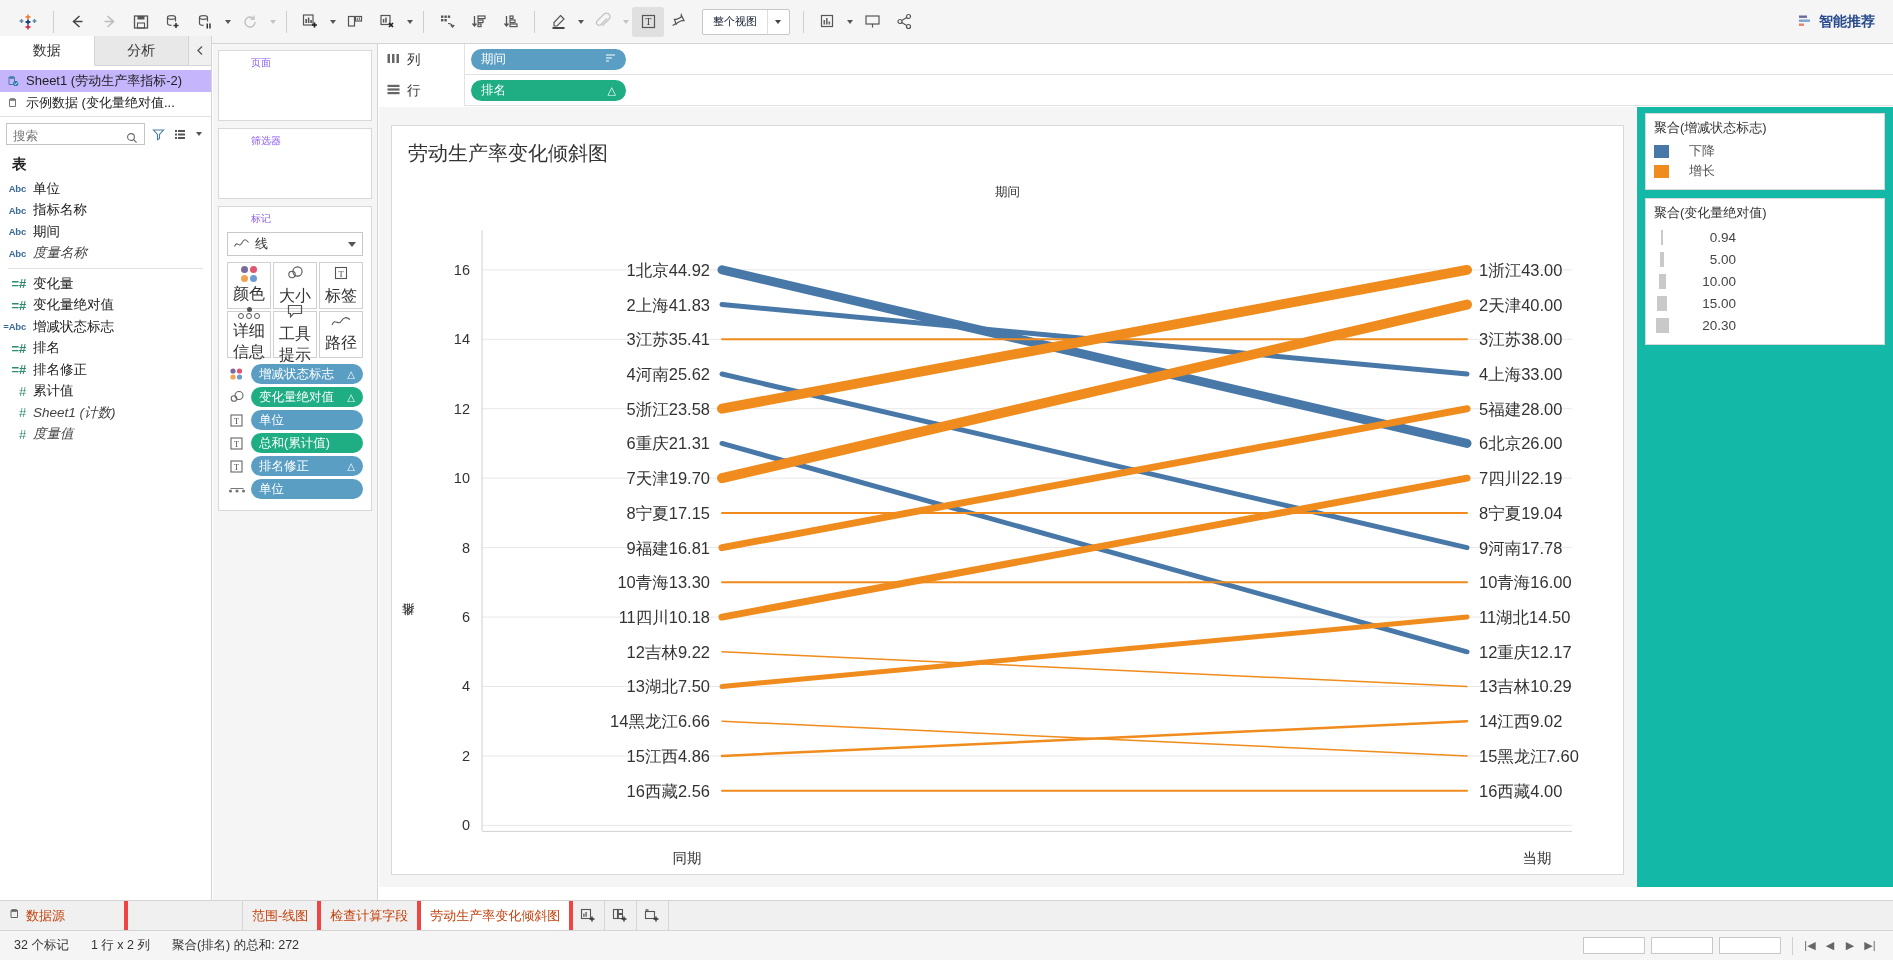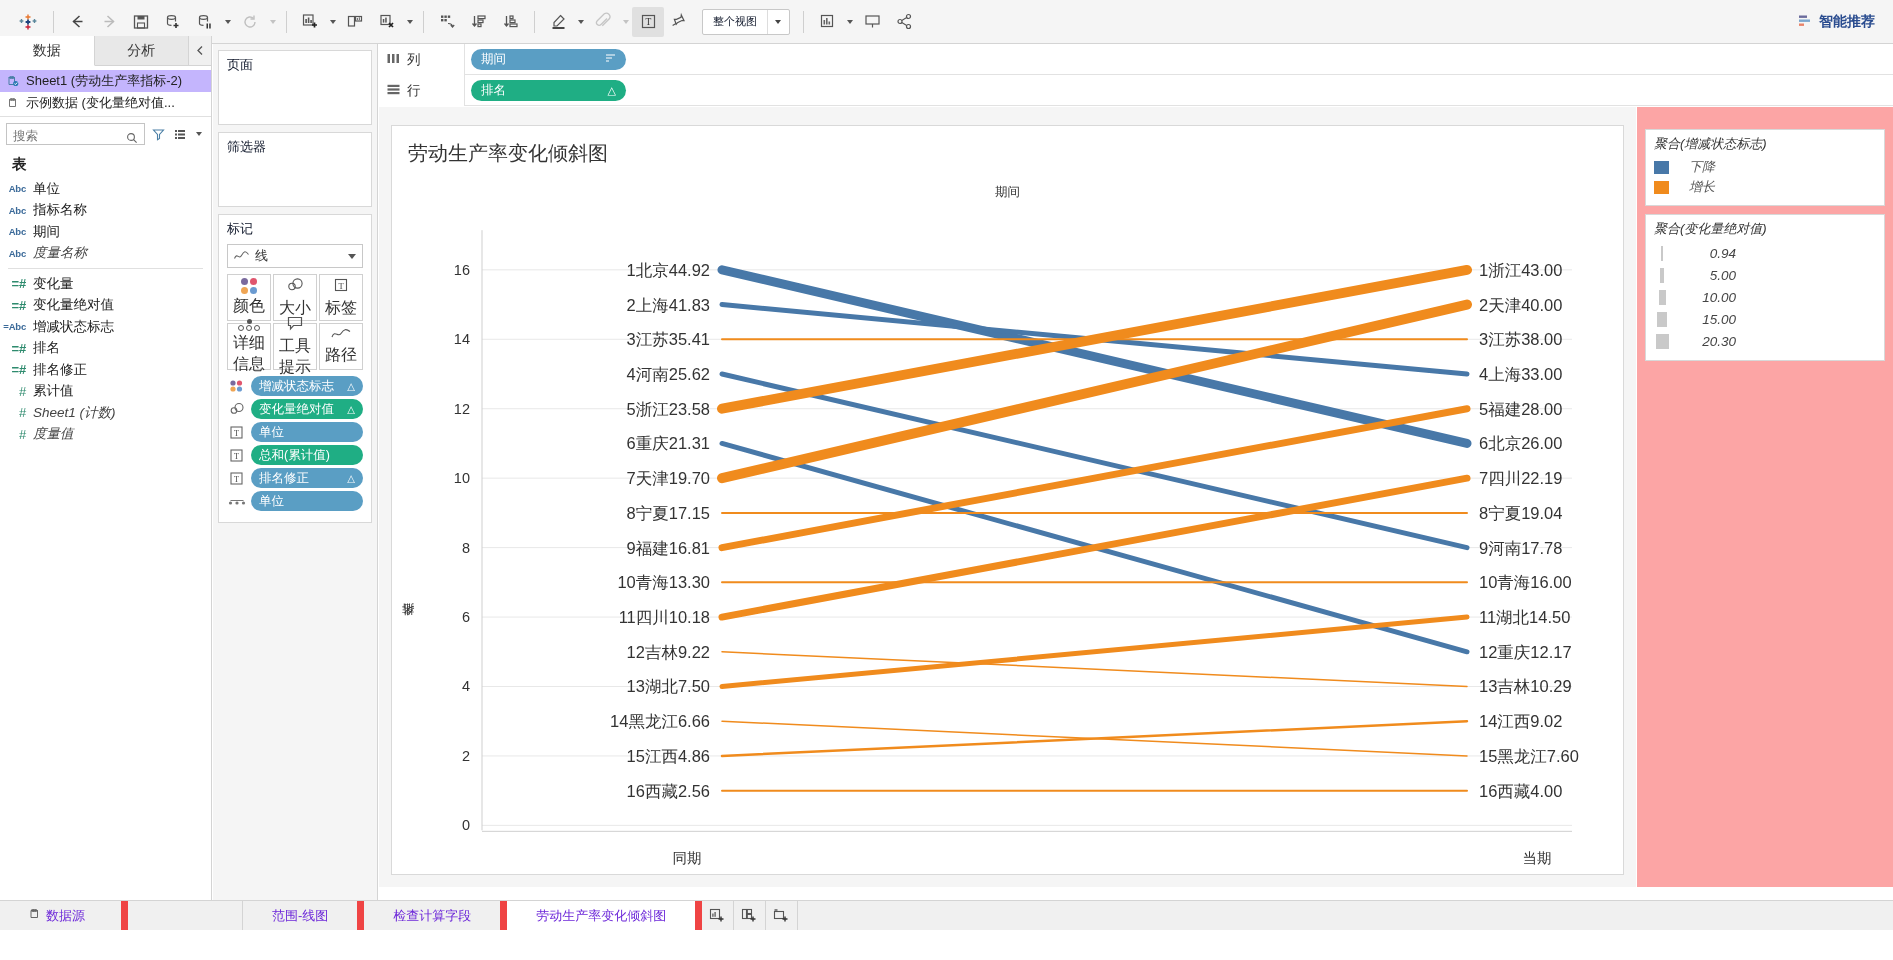--- a/index.html
+++ b/index.html
@@ -74,21 +74,21 @@
   .ft.abc { color:#3b6a99; }
   .ft.calcabc { color:#3b6a99; }
   .ft.num { color:#2e8b6e; font-size:13px; font-weight:normal;}
   .ft.calcnum { color:#2e8b6e; font-size:13px;}
   .fld .fname.italic { font-style: italic; color:#444; }
   .fld-sep { height:1px; background:#e0e0e0; margin:4px 8px 4px 8px;}
 
   
   .cardcol { position:absolute; top:44px; left:213px; width:165px; height:874px; background:#f5f5f5; border-right:1px solid #d4d4d4; padding:6px 5px;}
   .card { background:#fff; border:1px solid #d8d8d8; margin-bottom:7px; }
-  .card-title { font-size:13px; color:#0f172a; padding:5px 8px 4px 8px;}
+  .card-title { font-size:10px; color:#8b5cf6; padding:5px 8px 4px 8px;margin-left:24px;}
   .card-body { min-height: 46px; }
   .marks-sel { margin:2px 8px 6px 8px; height:24px; border:1px solid #c8c8c8; background:#fff; display:flex; align-items:center; justify-content:space-between; padding:0 6px; cursor:pointer;}
   .marks-sel .inner { display:flex; align-items:center; gap:6px; font-size:13px; color:#333;}
   .marks-sel .cv::after { content:""; border-left:4px solid transparent; border-right:4px solid transparent; border-top:5px solid #555; display:block;}
   .mbtn-grid { display:grid; grid-template-columns: 1fr 1fr 1fr; gap:2px; margin: 0 8px 6px 8px;}
   .mbtn { border:1px solid #d0d0d0; background:#fff; height:47px; display:flex; flex-direction:column; align-items:center; justify-content:center; gap:2px; cursor:pointer; font-size:12px; color:#333;}
   .mbtn .mlabel { font-size:16px;text-align:center; }
   .dots4 { display:grid; grid-template-columns: 7px 7px; gap:2px; }
   .dots4 i { width:7px; height:7px; border-radius:50%; display:block;}
   .dots3 { display:flex; flex-direction:column; align-items:center; gap:1px;}
@@ -120,36 +120,36 @@
   .shelf-pill .srt { font-size:11px; }
 
   
   .vizwrap { position:absolute; top:107px; left:379px; width:1257px; height:780px; background:#f5f5f5; padding:18px 12px 12px 12px;}
   .viz { width:100%; height:100%; background:#fff; border:1px solid #d9d9d9; position:relative; }
   .viz-title { position:absolute; left:16px; top:14px; font-size:20px; color:#333; }
   .viz-colhdr { position:absolute; left:0; right:0; top:58px; text-align:center; font-size:12.5px; color:#333;}
   .axis-title { position:absolute; left:8px; top:500px; font-size:12.5px; color:#333; writing-mode: vertical-rl; text-orientation: mixed; transform: rotate(180deg);}
 
   
-  .legends { position:absolute; top:107px; left:1637px; width:256px; height:780px; background:#fca5a5; padding:22px 8px;font-style:italic;}
+  .legends { position:absolute; top:107px; left:1637px; width:256px; height:780px; background:#14b8a6; padding:6px 8px;}
   .legend-card { border:1px solid #d8d8d8; background:#fff; margin-bottom:8px; padding:5px 8px 8px 8px;}
   .legend-title { font-size:13px; color:#333; margin-bottom:4px;}
   .legend-item { display:flex; align-items:center; gap:20px; height:20px; font-size:13px; color:#555; cursor:pointer;}
   .sw { width:15px; height:13px; flex:none; }
   .legend-size-item { display:flex; align-items:center; gap:10px; height:22px; font-size:13.5px; color:#444; cursor:pointer;}
   .szbar { width:16px; display:flex; justify-content:center; flex:none;}
   .szbar i { background:#c9c9c9; display:block; height:15px; }
   .legend-size-item .v { width:56px; text-align:right; }
 
   
   .sheettabs {
     position:absolute; bottom:30px; left:0; width:1893px; height:30px;
     background:#f0f0f0; border-top:1px solid #d4d4d4; display:flex; align-items:stretch;
   }
-  .stab { display:flex; align-items:center; padding:0 29px; font-size:13px; color:#6d28d9; border-right:7px solid #ef4444; cursor:pointer; background:#f0f0f0; white-space:nowrap;}
+  .stab { display:flex; align-items:center; padding:0 9px; font-size:13px; color:#c2410c; border-right:4px solid #ef4444; cursor:pointer; background:#f0f0f0; white-space:nowrap;}
   .stab.active { background:#fff; }
   .stab.ds { gap:6px; min-width:128px; }
   .stab-spacerline { width:115px; border-right:1px solid #d4d4d4; }
   .stab-newbtn { width:32px; display:flex; align-items:center; justify-content:center; color:#555; cursor:pointer; border-right:1px solid #d4d4d4;}
   .stab-fill { flex:1; }
   .statusbar {
     position:absolute; bottom:0; left:0; width:1893px; height:30px; background:#f5f5f5;
     border-top:1px solid #d4d4d4; display:flex; align-items:center; font-size:12.5px; color:#333;
   }
   .sb-item { padding: 0 16px 0 6px; white-space:nowrap;}
@@ -834,14 +834,30 @@
     <div class="stab-newbtn">
       <svg width="17" height="15" viewBox="0 0 17 15">
           <rect x="1.5" y="3.5" width="9" height="7" fill="none" stroke="#555" stroke-width="1.1"></rect>
           <rect x="1.5" y="1.2" width="3" height="1.6" fill="#666"></rect>
           <path d="M12 8.5v5M9.5 11h5" stroke="#333" stroke-width="1.4"></path>
         </svg>
     </div>
     <div class="stab-fill"></div>
   </div>
 
+  <div class="statusbar">
+    <div class="sb-item" style="padding-left:14px">32 个标记</div>
+    <div class="sb-item">1 行 x 2 列</div>
+    <div class="sb-item">聚合(排名) 的总和: 272</div>
+    <div class="sb-spacer"></div>
+    <div class="sb-box"></div>
+    <div class="sb-box"></div>
+    <div class="sb-box"></div>
+    <div class="sb-divline"></div>
+    <div class="sb-nav">
+      <span>|◀</span>
+      <span>◀</span>
+      <span>▶</span>
+      <span>▶|</span>
+    </div>
+  </div>
 
 </div>
 
 </body></html>

